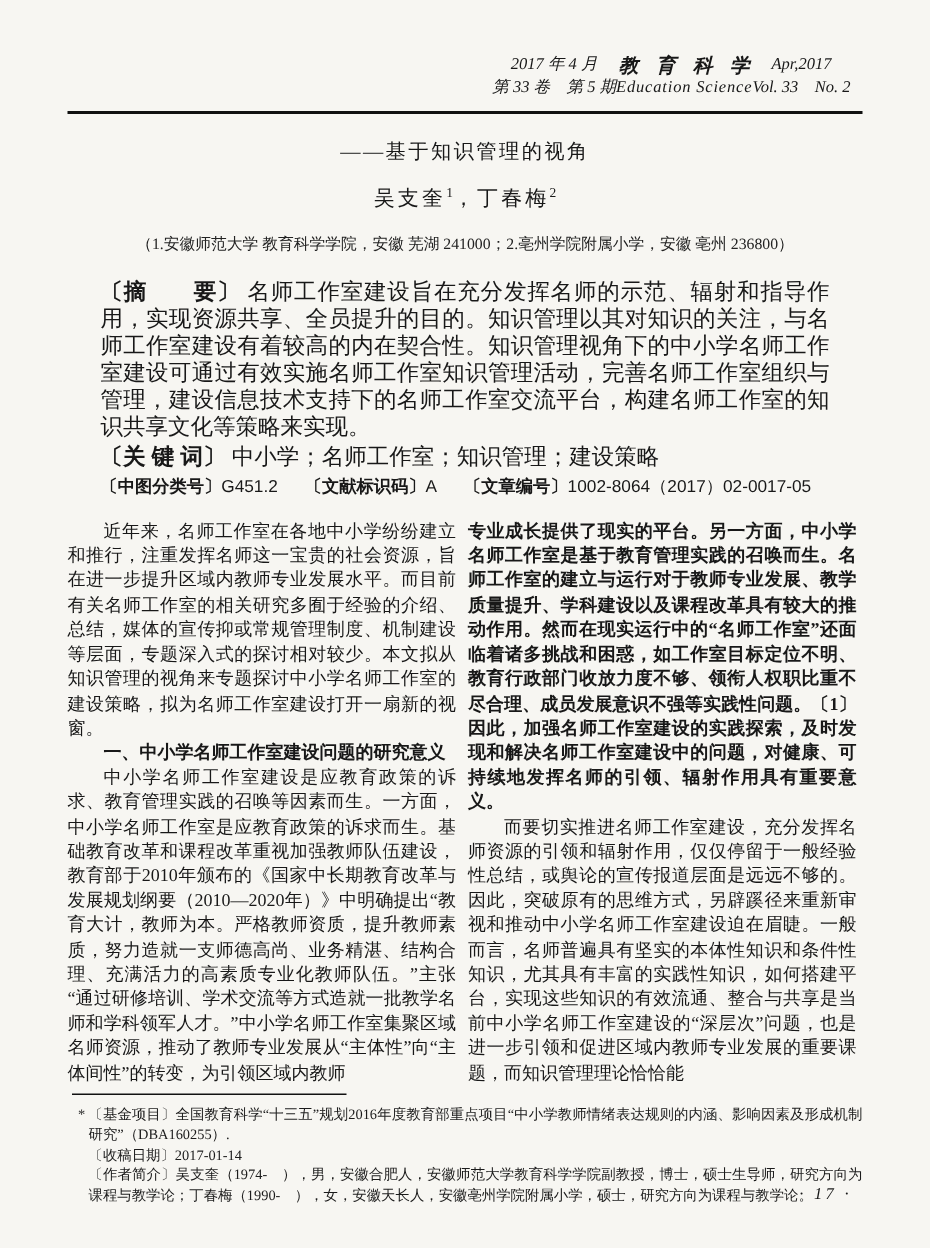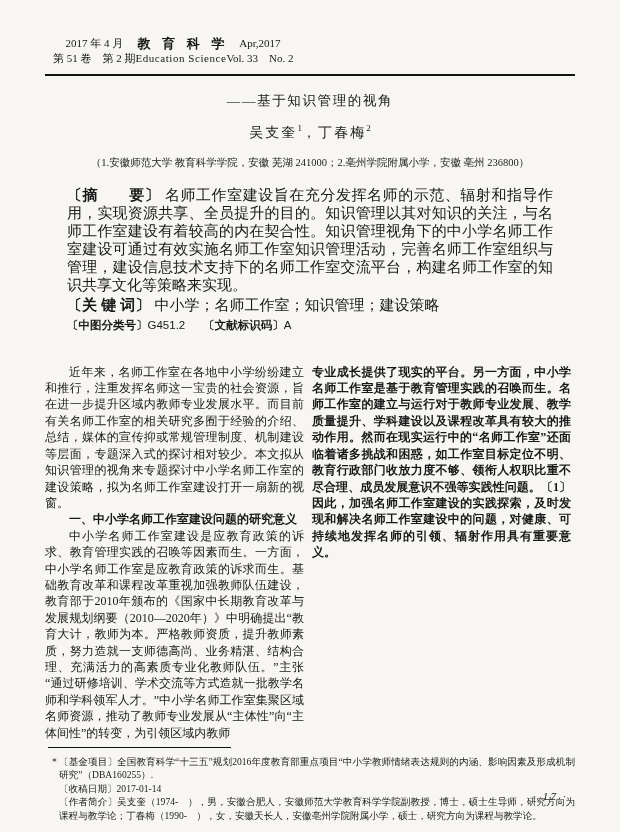--- a/index.html
+++ b/index.html
@@ -12,23 +12,24 @@
     overflow:hidden;
   }
   .page{
     box-sizing:border-box;
     width:620px;height:832px;
     padding:36px 45px 0 45px;
     position:relative;
   }
   
   .jheader{
-    display:flex;justify-content:flex-start;align-items:flex-end;
+    display:flex;justify-content:flex-end;align-items:flex-end;
     font-size:11px;line-height:15px;
     padding:0 8px 6px 8px;
+    font-style:italic;
   }
   .jheader .col{white-space:nowrap;}
   .jheader .left{text-align:center;}
   .jheader .center{text-align:center;}
   .jheader .right{text-align:center;}
   .cn-journal{letter-spacing:0.9em;font-size:13px;font-weight:bold;margin-right:-0.9em;}
   .en-journal{font-size:11px;letter-spacing:0.05em;}
   .hrule{border:none;border-top:2.5px solid #111;margin:2px 0 0 0;}
   
   .title{
@@ -63,21 +64,21 @@
     margin:3px 22px 0 22px;
     font-size:11.5px;line-height:17px;
     font-family:"Liberation Sans","DejaVu Sans",sans-serif;
     display:flex;flex-wrap:nowrap;
   }
   .metaline .lab{font-weight:bold;}
   .metaline .mitem{margin-right:18px;white-space:nowrap;}
   
   .bodycols{
     display:flex;gap:8px;
-    margin-top:30px;
+    margin-top:12px;
   }
   .colm{
     width:259px;
     font-size:12px;line-height:16.4px;
     text-align:justify;
   }
   .colm p{margin:0;text-indent:2em;}
   .colm p.noindent{text-indent:0;font-weight:bold;}
   .colm h3{
     margin:0;font-size:12px;line-height:16.4px;
@@ -103,21 +104,21 @@
   }
 </style>
 </head>
 <body>
 
 <div class="page">
 
   <div class="jheader">
     <div class="col left">
       <div>2017 年 4 月</div>
-      <div>第 51 卷　第 2 期</div>
+      <div>第 33 卷　第 5 期</div>
     </div>
     <div class="col center">
       <div class="cn-journal">教育科学</div>
       <div class="en-journal">Education Science</div>
     </div>
     <div class="col right">
       <div>Apr,2017</div>
       <div>Vol. 33　No. 2</div>
     </div>
   </div>
@@ -131,30 +132,32 @@
     <span class="lab">〔摘　　要〕</span>
     <span>名师工作室建设旨在充分发挥名师的示范、辐射和指导作用，实现资源共享、全员提升的目的。知识管理以其对知识的关注，与名师工作室建设有着较高的内在契合性。知识管理视角下的中小学名师工作室建设可通过有效实施名师工作室知识管理活动，完善名师工作室组织与管理，建设信息技术支持下的名师工作室交流平台，构建名师工作室的知识共享文化等策略来实现。</span>
   </div>
   <div class="absblock kwline">
     <span class="lab">〔关 键 词〕</span>
     <span>中小学；名师工作室；知识管理；建设策略</span>
   </div>
   <div class="metaline">
     <span class="mitem"><span class="lab">〔中图分类号〕</span><span>G451.2</span></span>
     <span class="mitem"><span class="lab">〔文献标识码〕</span><span>A</span></span>
+    <span class="mitem"><span class="lab">〔文章编号〕</span><span>1002-8064（2017）02-0017-05</span></span>
   </div>
 
   <div class="bodycols">
     <div class="colm">
       <p>近年来，名师工作室在各地中小学纷纷建立和推行，注重发挥名师这一宝贵的社会资源，旨在进一步提升区域内教师专业发展水平。而目前有关名师工作室的相关研究多囿于经验的介绍、总结，媒体的宣传抑或常规管理制度、机制建设等层面，专题深入式的探讨相对较少。本文拟从知识管理的视角来专题探讨中小学名师工作室的建设策略，拟为名师工作室建设打开一扇新的视窗。</p>
       <h3>一、中小学名师工作室建设问题的研究意义</h3>
       <p>中小学名师工作室建设是应教育政策的诉求、教育管理实践的召唤等因素而生。一方面，中小学名师工作室是应教育政策的诉求而生。基础教育改革和课程改革重视加强教师队伍建设，教育部于2010年颁布的《国家中长期教育改革与发展规划纲要（2010—2020年）》中明确提出“教育大计，教师为本。严格教师资质，提升教师素质，努力造就一支师德高尚、业务精湛、结构合理、充满活力的高素质专业化教师队伍。”主张“通过研修培训、学术交流等方式造就一批教学名师和学科领军人才。”中小学名师工作室集聚区域名师资源，推动了教师专业发展从“主体性”向“主体间性”的转变，为引领区域内教师</p>
     </div>
     <div class="colm">
       <p class="noindent">专业成长提供了现实的平台。另一方面，中小学名师工作室是基于教育管理实践的召唤而生。名师工作室的建立与运行对于教师专业发展、教学质量提升、学科建设以及课程改革具有较大的推动作用。然而在现实运行中的“名师工作室”还面临着诸多挑战和困惑，如工作室目标定位不明、教育行政部门收放力度不够、领衔人权职比重不尽合理、成员发展意识不强等实践性问题。〔1〕因此，加强名师工作室建设的实践探索，及时发现和解决名师工作室建设中的问题，对健康、可持续地发挥名师的引领、辐射作用具有重要意义。</p>
+      <p>而要切实推进名师工作室建设，充分发挥名师资源的引领和辐射作用，仅仅停留于一般经验性总结，或舆论的宣传报道层面是远远不够的。因此，突破原有的思维方式，另辟蹊径来重新审视和推动中小学名师工作室建设迫在眉睫。一般而言，名师普遍具有坚实的本体性知识和条件性知识，尤其具有丰富的实践性知识，如何搭建平台，实现这些知识的有效流通、整合与共享是当前中小学名师工作室建设的“深层次”问题，也是进一步引领和促进区域内教师专业发展的重要课题，而知识管理理论恰恰能</p>
     </div>
   </div>
 
   <hr class="footrule">
   <div class="footnotes">
     <div class="fline"><span class="star">*</span><span>〔基金项目〕全国教育科学“十三五”规划2016年度教育部重点项目“中小学教师情绪表达规则的内涵、影响因素及形成机制研究”（DBA160255）.</span></div>
     <div class="fline">〔收稿日期〕2017-01-14</div>
     <div class="fline">〔作者简介〕吴支奎（1974-　），男，安徽合肥人，安徽师范大学教育科学学院副教授，博士，硕士生导师，研究方向为课程与教学论；丁春梅（1990-　），女，安徽天长人，安徽亳州学院附属小学，硕士，研究方向为课程与教学论。</div>
   </div>
 

